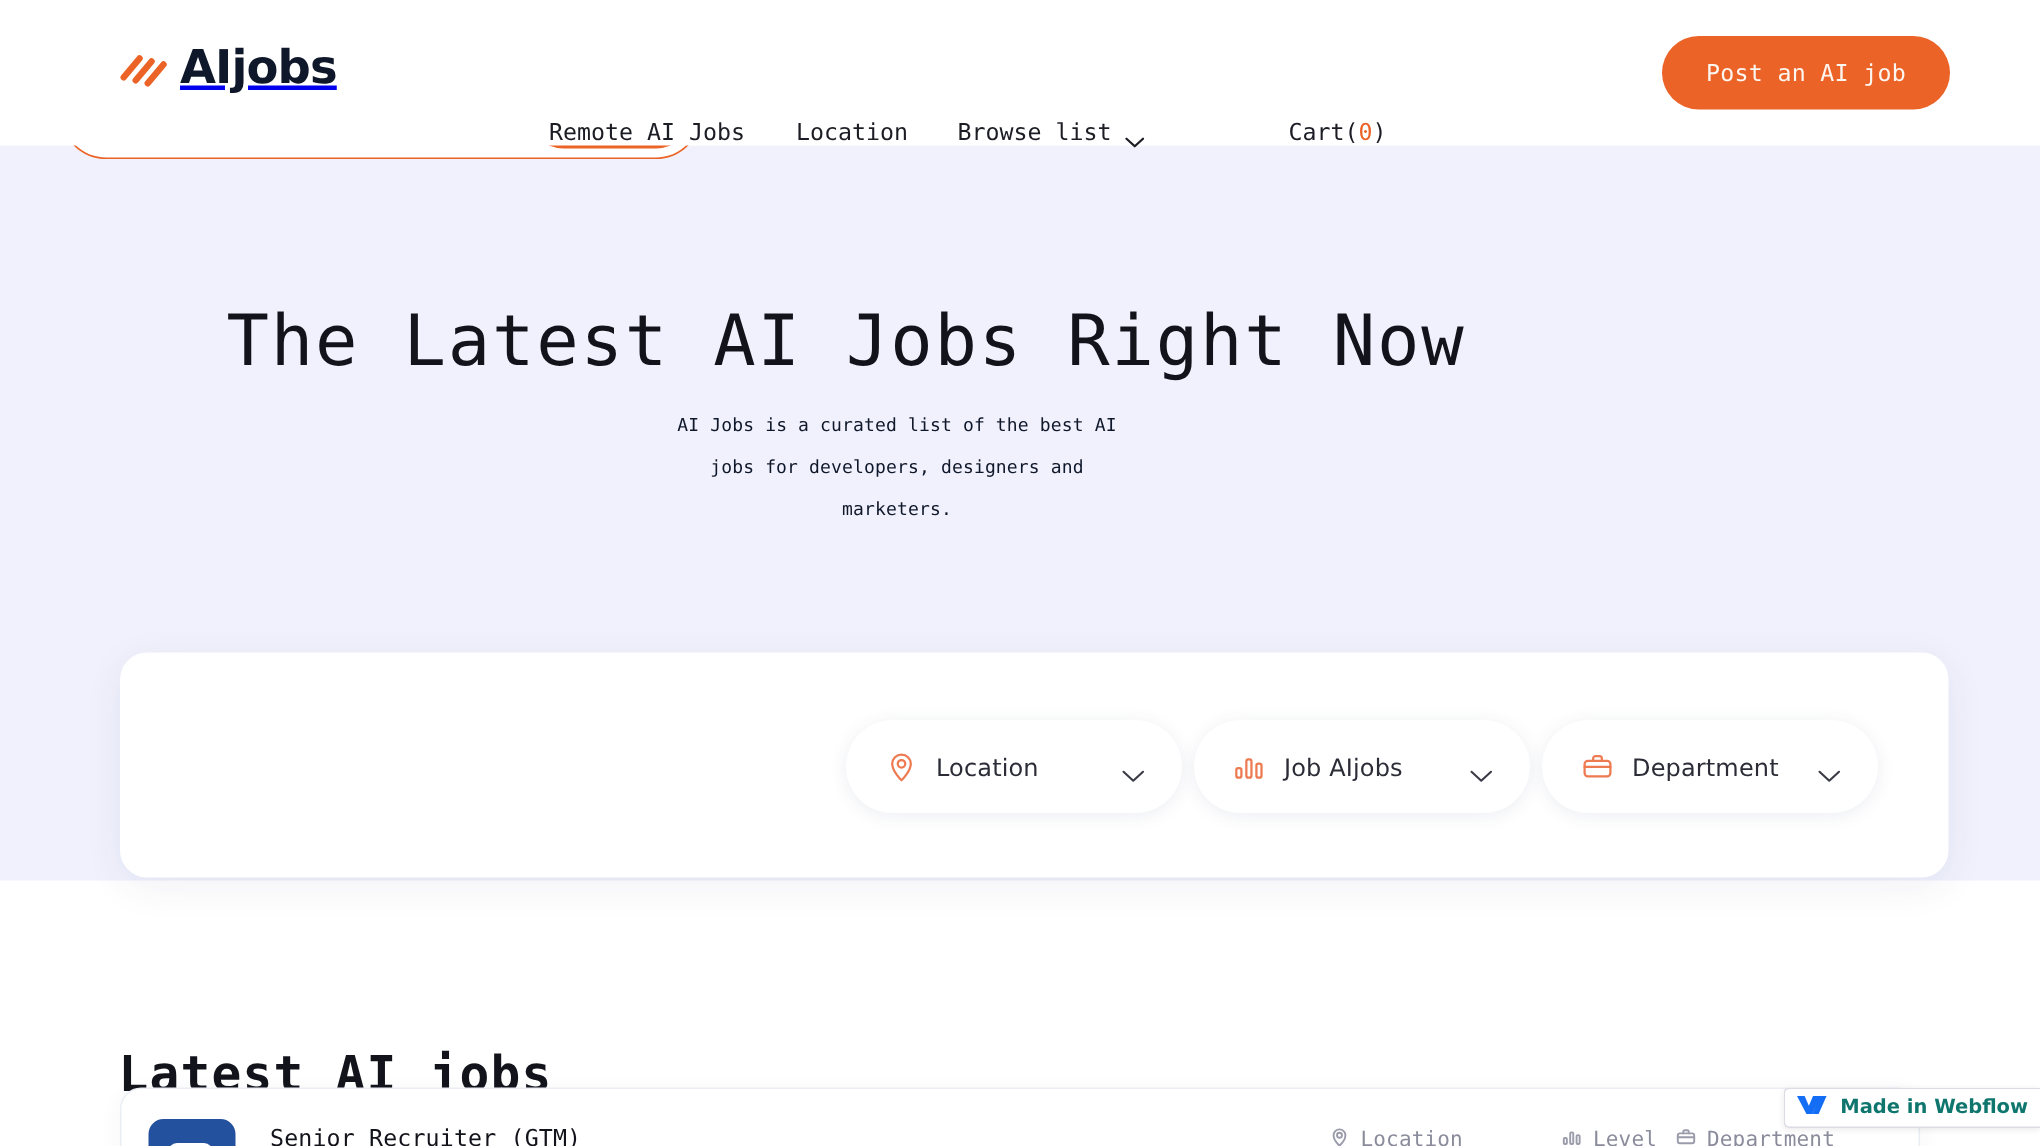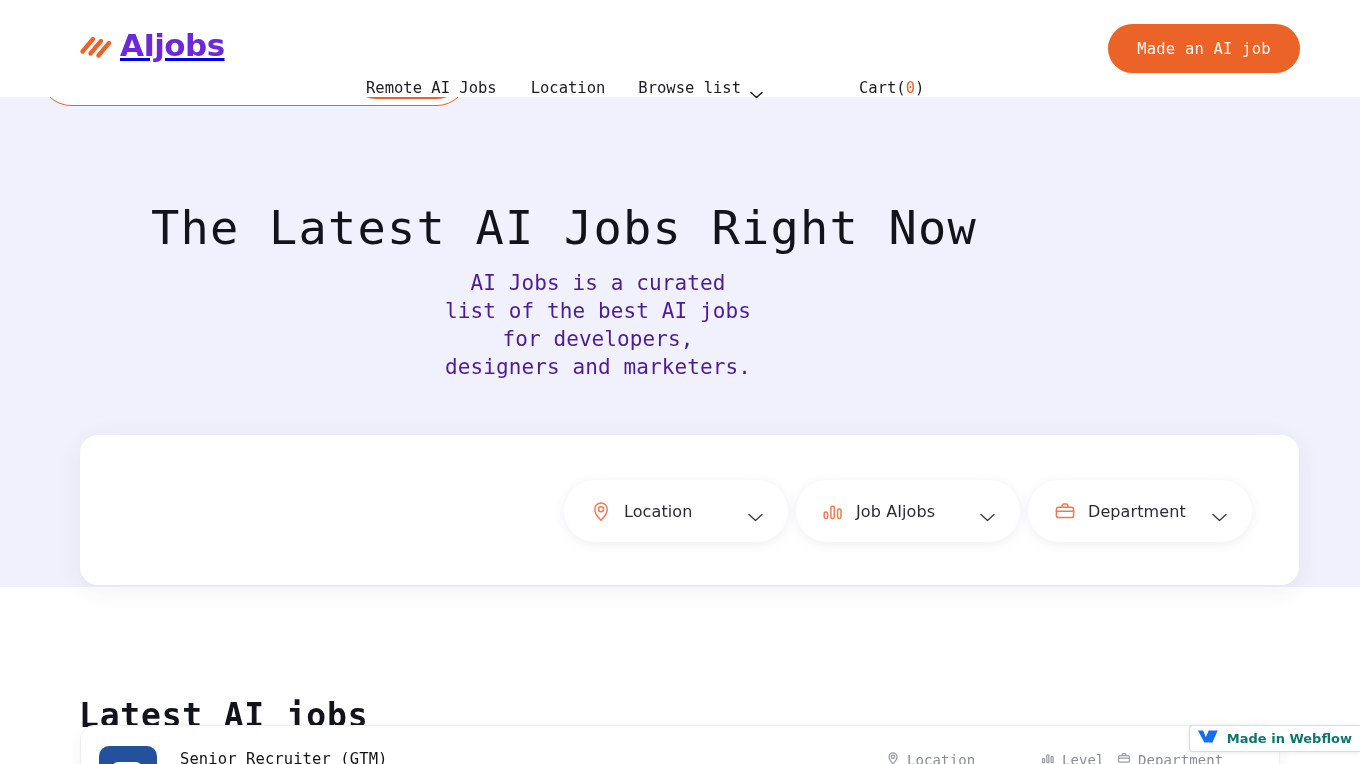--- a/index.html
+++ b/index.html
@@ -22,21 +22,21 @@
     z-index: 20;
   }
   .logo-wrap {
     position: absolute; left: 78px; top: 30px;
     display: flex; align-items: center; gap: 8px;
   }
   .logo-mark { width: 34px; height: 30px; display: block; }
   .logo-text {
     font-family: "DejaVu Sans", "Liberation Sans", sans-serif;
     font-size: 31px; font-weight: 700; letter-spacing: -0.6px;
-    color: #6d28d9; line-height: 1;
+    color: #0f172a; line-height: 1;
   }
   .nav {
     position: absolute; left: 366px; top: 0; height: 97px;
     display: flex; align-items: flex-end; gap: 0;
   }
   .nav a, .nav .nav-item {
     font-size: 15.5px; color: #1c1d24; text-decoration: none;
     letter-spacing: 0px; white-space: nowrap;
     display: flex; align-items: center; gap: 9px;
   }
@@ -66,21 +66,21 @@
   }
   .hero-title {
     position: absolute; top: 104px; left: 0; width: 1128px;
     text-align: center;
     font-size: 47px; font-weight: 400; color: #13141b;
     letter-spacing: 1.2px; line-height: 1.15;
   }
   .hero-sub {
     position: absolute; top: 172px; left: 0; width: 1196px;
     text-align: center;
-    font-size: 21px; color: #4c1d95; line-height: 28px;
+    font-size: 12px; color: #0f172a; line-height: 28px;
     letter-spacing: 0.1px;
   }
 
   
   .search-card {
     position: absolute; left: 80px; top: 435px;
     width: 1219px; height: 150px;
     background: #ffffff;
     border-radius: 18px;
     box-shadow: 0 6px 26px rgba(60, 62, 110, 0.07);
@@ -224,21 +224,21 @@
       </a>
       <a href="#">
         <span style="display:inline-flex">
           <span>Cart(</span>
             <span class="cart-zero">0</span>
             <span>)</span>
         </span>
       </a>
     </nav>
 
-    <button class="cta">Made an AI job</button>
+    <button class="cta">Post an AI job</button>
   </div>
 
   <div class="hero">
     <h1 class="hero-title">The Latest AI Jobs Right Now</h1>
     <p class="hero-sub" style="padding:0 440px;">AI Jobs is a curated list of the best AI jobs for developers, designers and marketers.</p>
   </div>
 
   <div class="search-card"></div>
 
   <div class="search-box">

